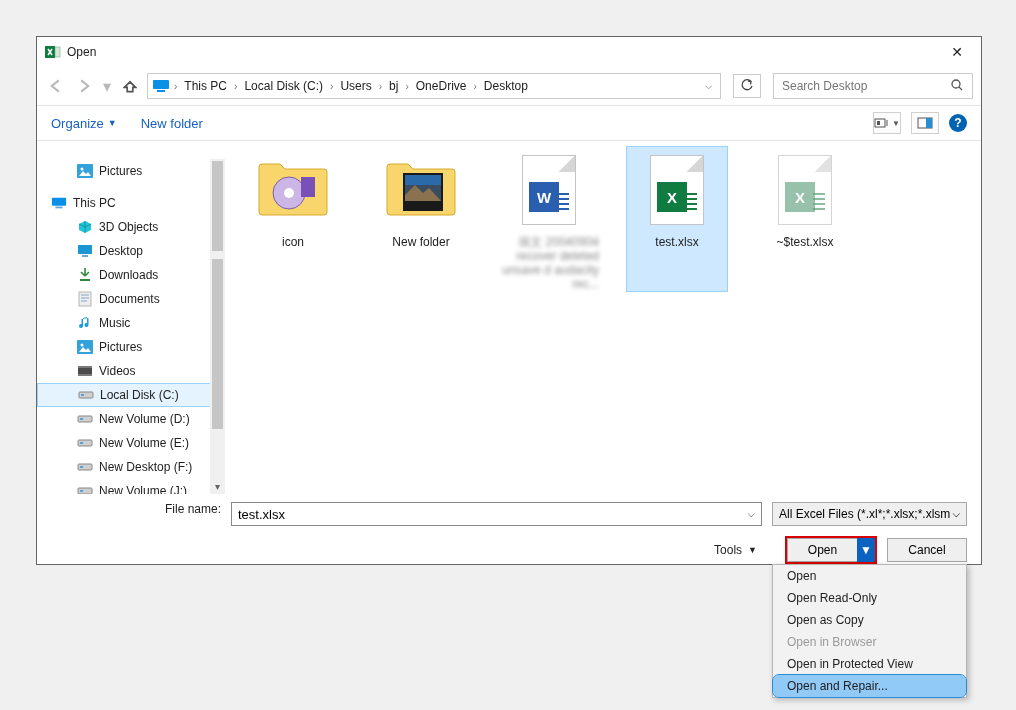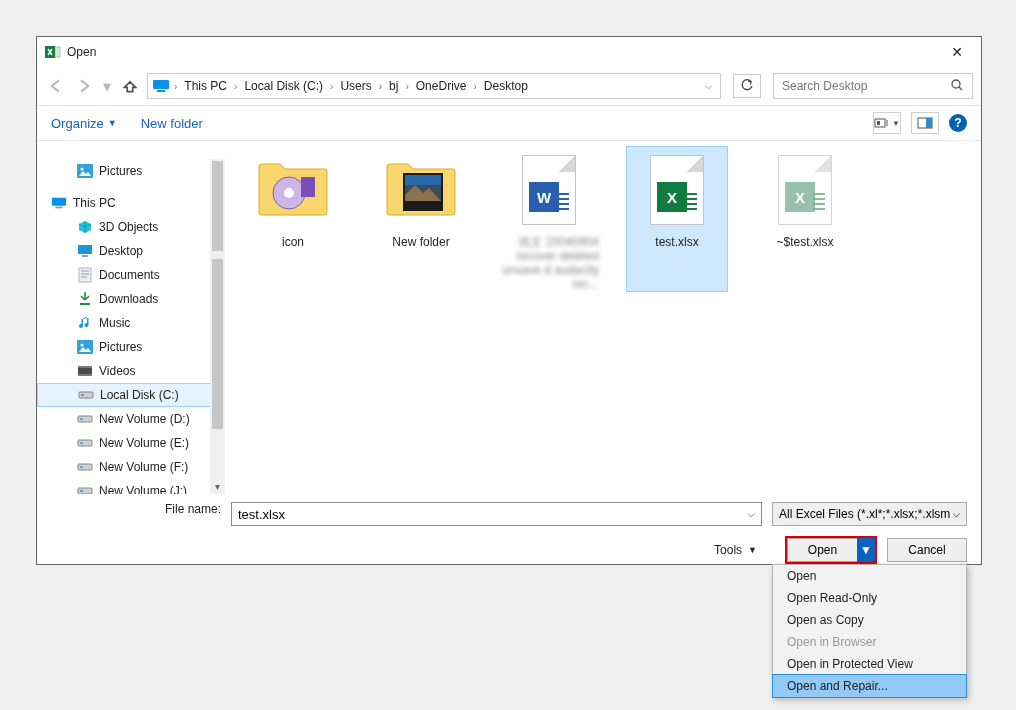--- a/index.html
+++ b/index.html
@@ -64,21 +64,21 @@
   .tools { font-size:12px; color:#222; display:flex; align-items:center; gap:6px; margin-right:18px;}
   .open-group { display:flex; border:2px solid #d80000;}
   .btn { height:24px; border:1px solid #a7a7a7; background:#efefef; font-size:12px; display:flex; align-items:center; justify-content:center; }
   .btn.open{ width:70px; border-right:none;}
   .btn.drop { width:18px; background:#0a63c1; color:#fff; border-color:#0a63c1;}
   .btn.cancel{ width:80px; }
   
   .popup { position:absolute; left:772px; top:564px; width:195px; background:#f2f2f2; border:1px solid #b6b6b6; box-shadow:2px 2px 6px rgba(0,0,0,.25); }
   .mitem { height:22px; font-size:12px; display:flex; align-items:center; padding:0 14px; color:#222;}
   .mitem.disabled{ color:#9a9a9a;}
-  .mitem.hover{ background:#91c9f7; outline:1px solid #2a8dd4;}
+  .mitem.hover{ background:#91c9f7; outline:1px solid #2a8dd4;border-radius:6px;}
   
   .thispc-icon{ width:18px; height:14px;}
   .thispc-icon rect{fill:#0a90e6;}
   
   .folder-svg { width:72px; height:58px; }
   .doc-sheet { width:54px; height:70px; background:#fff; border:1px solid #c4c4c4; position:relative;}
   .doc-sheet::after{ content:''; position:absolute; top:0; right:0; width:16px;height:16px; background:linear-gradient(135deg,#fff 0 50%, #d6d6d6 50% 100%); }
   .doc-inner { position:absolute; left:6px; bottom:12px; width:30px; height:30px; display:flex;align-items:center;justify-content:center; font-weight:bold; color:#fff; font-size:15px;}
   .doc-lines { position:absolute; right:6px; bottom:14px; width:12px; display:flex; flex-direction:column; gap:3px;}
   .doc-lines span{height:2px; background:#1a7b3c;}
@@ -220,34 +220,34 @@
                 <svg width="16" height="14" viewBox="0 0 16 14">
                   <rect x="1" y="1" width="14" height="9" fill="#1d97d4"></rect>
                   <rect x="5" y="11" width="6" height="2" fill="#6aa6d6"></rect>
                 </svg>
               </span>
               <span>Desktop</span>
             </div>
             <div class="tree-item l2">
               <span class="ti-icon">
                 <svg width="14" height="16" viewBox="0 0 14 16">
+                  <path d="M7 1v8m0 0L3 5m4 4l4-4" stroke="#2e8b3d" stroke-width="1.6" fill="none"></path>
+                  <rect x="2" y="12" width="10" height="2" fill="#2e8b3d"></rect>
+                </svg>
+              </span>
+              <span>Downloads</span>
+            </div>
+            <div class="tree-item l2">
+              <span class="ti-icon">
+                <svg width="14" height="16" viewBox="0 0 14 16">
                   <rect x="1" y="1" width="12" height="14" fill="#eee" stroke="#b5b5b5"></rect>
                   <path d="M3 4h8M3 7h8M3 10h6" stroke="#7fa6c9"></path>
                 </svg>
               </span>
               <span>Documents</span>
-            </div>
-            <div class="tree-item l2">
-              <span class="ti-icon">
-                <svg width="14" height="16" viewBox="0 0 14 16">
-                  <path d="M7 1v8m0 0L3 5m4 4l4-4" stroke="#2e8b3d" stroke-width="1.6" fill="none"></path>
-                  <rect x="2" y="12" width="10" height="2" fill="#2e8b3d"></rect>
-                </svg>
-              </span>
-              <span>Downloads</span>
             </div>
             <div class="tree-item l2">
               <span class="ti-icon">
                 <svg width="14" height="16" viewBox="0 0 14 16">
                   <path d="M5 3v8a2 2 0 1 1-1.5-1.9V4l7-1v7a2 2 0 1 1-1.5-1.9V2z" fill="#1e9adf"></path>
                 </svg>
               </span>
               <span>Music</span>
             </div>
             <div class="tree-item l2">
@@ -297,21 +297,21 @@
               </span>
               <span>New Volume (E:)</span>
             </div>
             <div class="tree-item l2">
               <span class="ti-icon">
                 <svg width="16" height="12" viewBox="0 0 16 12">
                   <rect x="1" y="3" width="14" height="6" rx="1" fill="#cfcfcf" stroke="#888"></rect>
                   <rect x="3" y="5" width="3" height="2" fill="#5aa2d8"></rect>
                 </svg>
               </span>
-              <span>New Volume (F:)</span>
+              <span>New Desktop (F:)</span>
             </div>
             <div class="tree-item l2">
               <span class="ti-icon">
                 <svg width="16" height="12" viewBox="0 0 16 12">
                   <rect x="1" y="3" width="14" height="6" rx="1" fill="#cfcfcf" stroke="#888"></rect>
                   <rect x="3" y="5" width="3" height="2" fill="#5aa2d8"></rect>
                 </svg>
               </span>
               <span>New Volume (J:)</span>
             </div>

